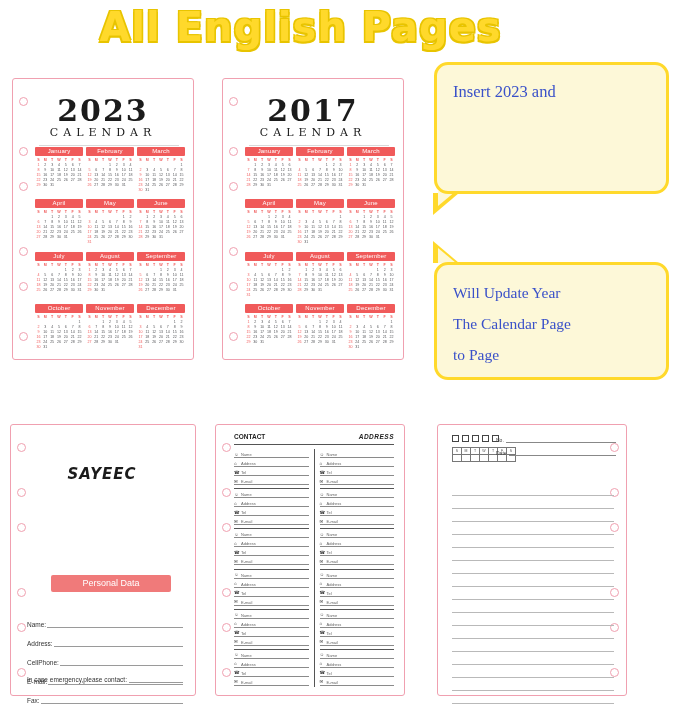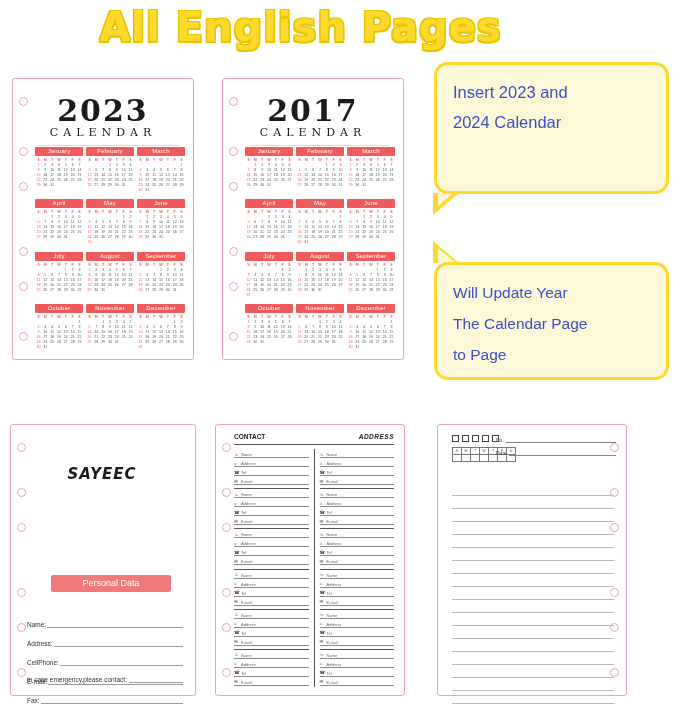--- a/index.html
+++ b/index.html
@@ -97,21 +97,21 @@
   }
   .mgrid .dow { color: #f05a5a; font-weight: bold; }
   .mgrid .sun { color: #f05a5a; }
   
   .bubble {
     position: absolute;
     background: #fdf8d8;
     border: 3px solid #ffd92b;
     border-radius: 14px;
     color: #3a51c9;
-    font-family: Liberation Sans, sans-serif;
+    font-family: Liberation Serif, serif;
     font-size: 16.5px;
     line-height: 30px;
     padding: 12px 16px;
   }
   .bubble .line { white-space: nowrap; }
   .tail {
     position: absolute;
     width: 0; height: 0;
   }
   
@@ -1358,21 +1358,20 @@
             <span class="">31</span>
           </div>
         </div>
     </div>
   </div>
 
   <div class="tail tail1"></div>
   <div class="tail1-in"></div>
   <div class="bubble" style="left:434px; top:62px; width:235px; height:132px;">
     <div class="line">Insert 2023 and</div>
-    <div class="line">2024 Calendar</div>
   </div>
 
   <div class="tail tail2"></div>
   <div class="tail2-in"></div>
   <div class="bubble" style="left:434px; top:262px; width:235px; height:118px; font-size:15.5px; line-height:31px;">
     <div class="line">Will Update Year</div>
     <div class="line">The Calendar Page</div>
     <div class="line">to Page</div>
   </div>
 

